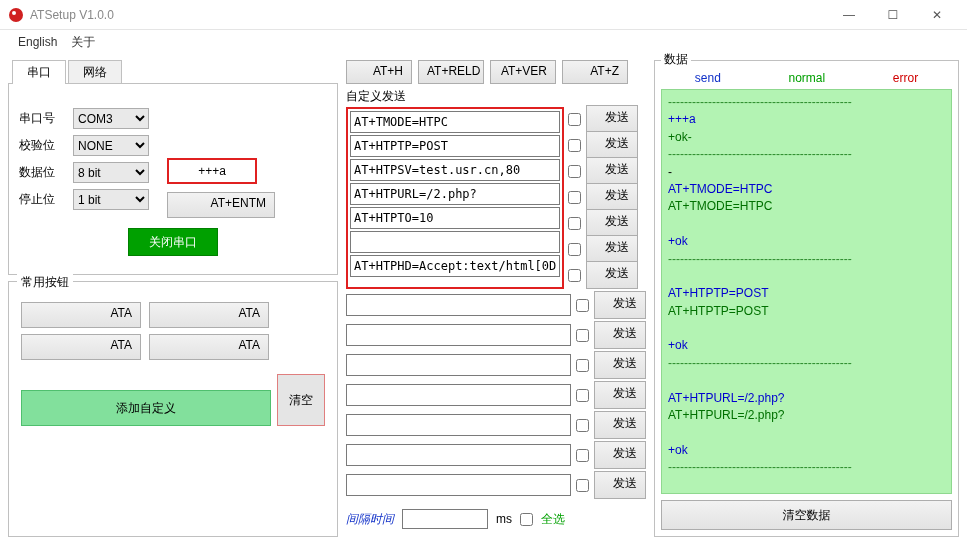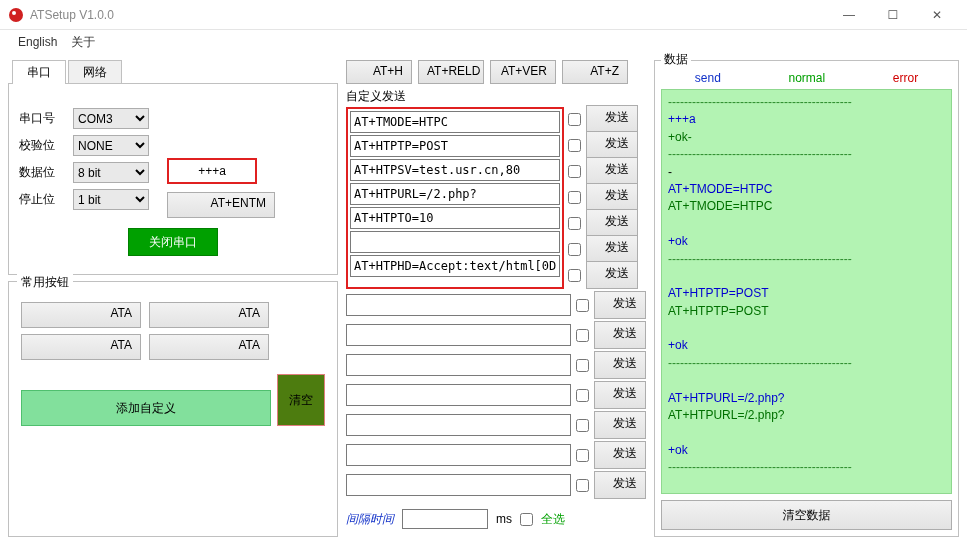--- a/index.html
+++ b/index.html
@@ -25,21 +25,21 @@
 .row label { width: 44px; }
 select.combo { width: 76px; height: 21px; border: 1px solid #adadad; background: #e9e9e9; font-size: 12px; }
 .btn { border: 1px solid #adadad; background: linear-gradient(#f2f2f2,#e3e3e3); padding: 3px 8px; text-align: right; cursor: default; display: inline-block; }
 .plusA { width: 90px; height: 26px; border: 2px solid #e02020; display: flex; align-items: center; justify-content: center; margin-bottom: 8px; }
 .atentm { width: 108px; height: 26px; }
 .closeport { width: 90px; height: 28px; background: #00a000; color: #fff; border: 1px solid #008000; display: flex; align-items: center; justify-content: center; margin: 10px auto 4px; }
 .atabtns { display: flex; gap: 8px; margin-bottom: 6px; }
 .ata { width: 120px; height: 26px; }
 .bottomrow { display: flex; gap: 6px; align-items: stretch; margin-top: 30px; }
 .addCustom { flex: 1; height: 36px; background: #82e09c; border: 1px solid #4fbf6e; display: flex; align-items: center; justify-content: center; }
-.clear { width: 48px; height: 52px; background: #4d7c0f; border: 1px solid #e07e7e; display: flex; align-items: center; justify-content: center; margin-top: -16px; }
+.clear { width: 48px; height: 52px; background: #e5e5e5; border: 1px solid #e07e7e; display: flex; align-items: center; justify-content: center; margin-top: -16px; }
 .topBtnRow { display: flex; gap: 6px; margin-bottom: 4px; }
 .topBtnRow .btn { width: 66px; height: 24px; }
 .customLabel { margin-bottom: 2px; }
 .redframe { border: 2px solid #e02020; padding: 2px; }
 .sendrow { display: flex; align-items: center; gap: 5px; margin-bottom: 2px; }
 .txt { flex: 1; height: 22px; border: 1px solid #7a7a7a; padding: 0 3px; font-family: SimSun, monospace; font-size: 12px; }
 .sendbtn { width: 52px; height: 28px; }
 .midfoot { margin-top: 8px; display: flex; align-items: center; gap: 8px; }
 .msinput { width: 86px; height: 20px; border: 1px solid #7a7a7a; background: #fff; }
 .batch { width: 90px; height: 28px; background: linear-gradient(#e8f2fb,#c6dff5); border: 1px solid #8db6dc; display: flex; align-items: center; justify-content: center; }

